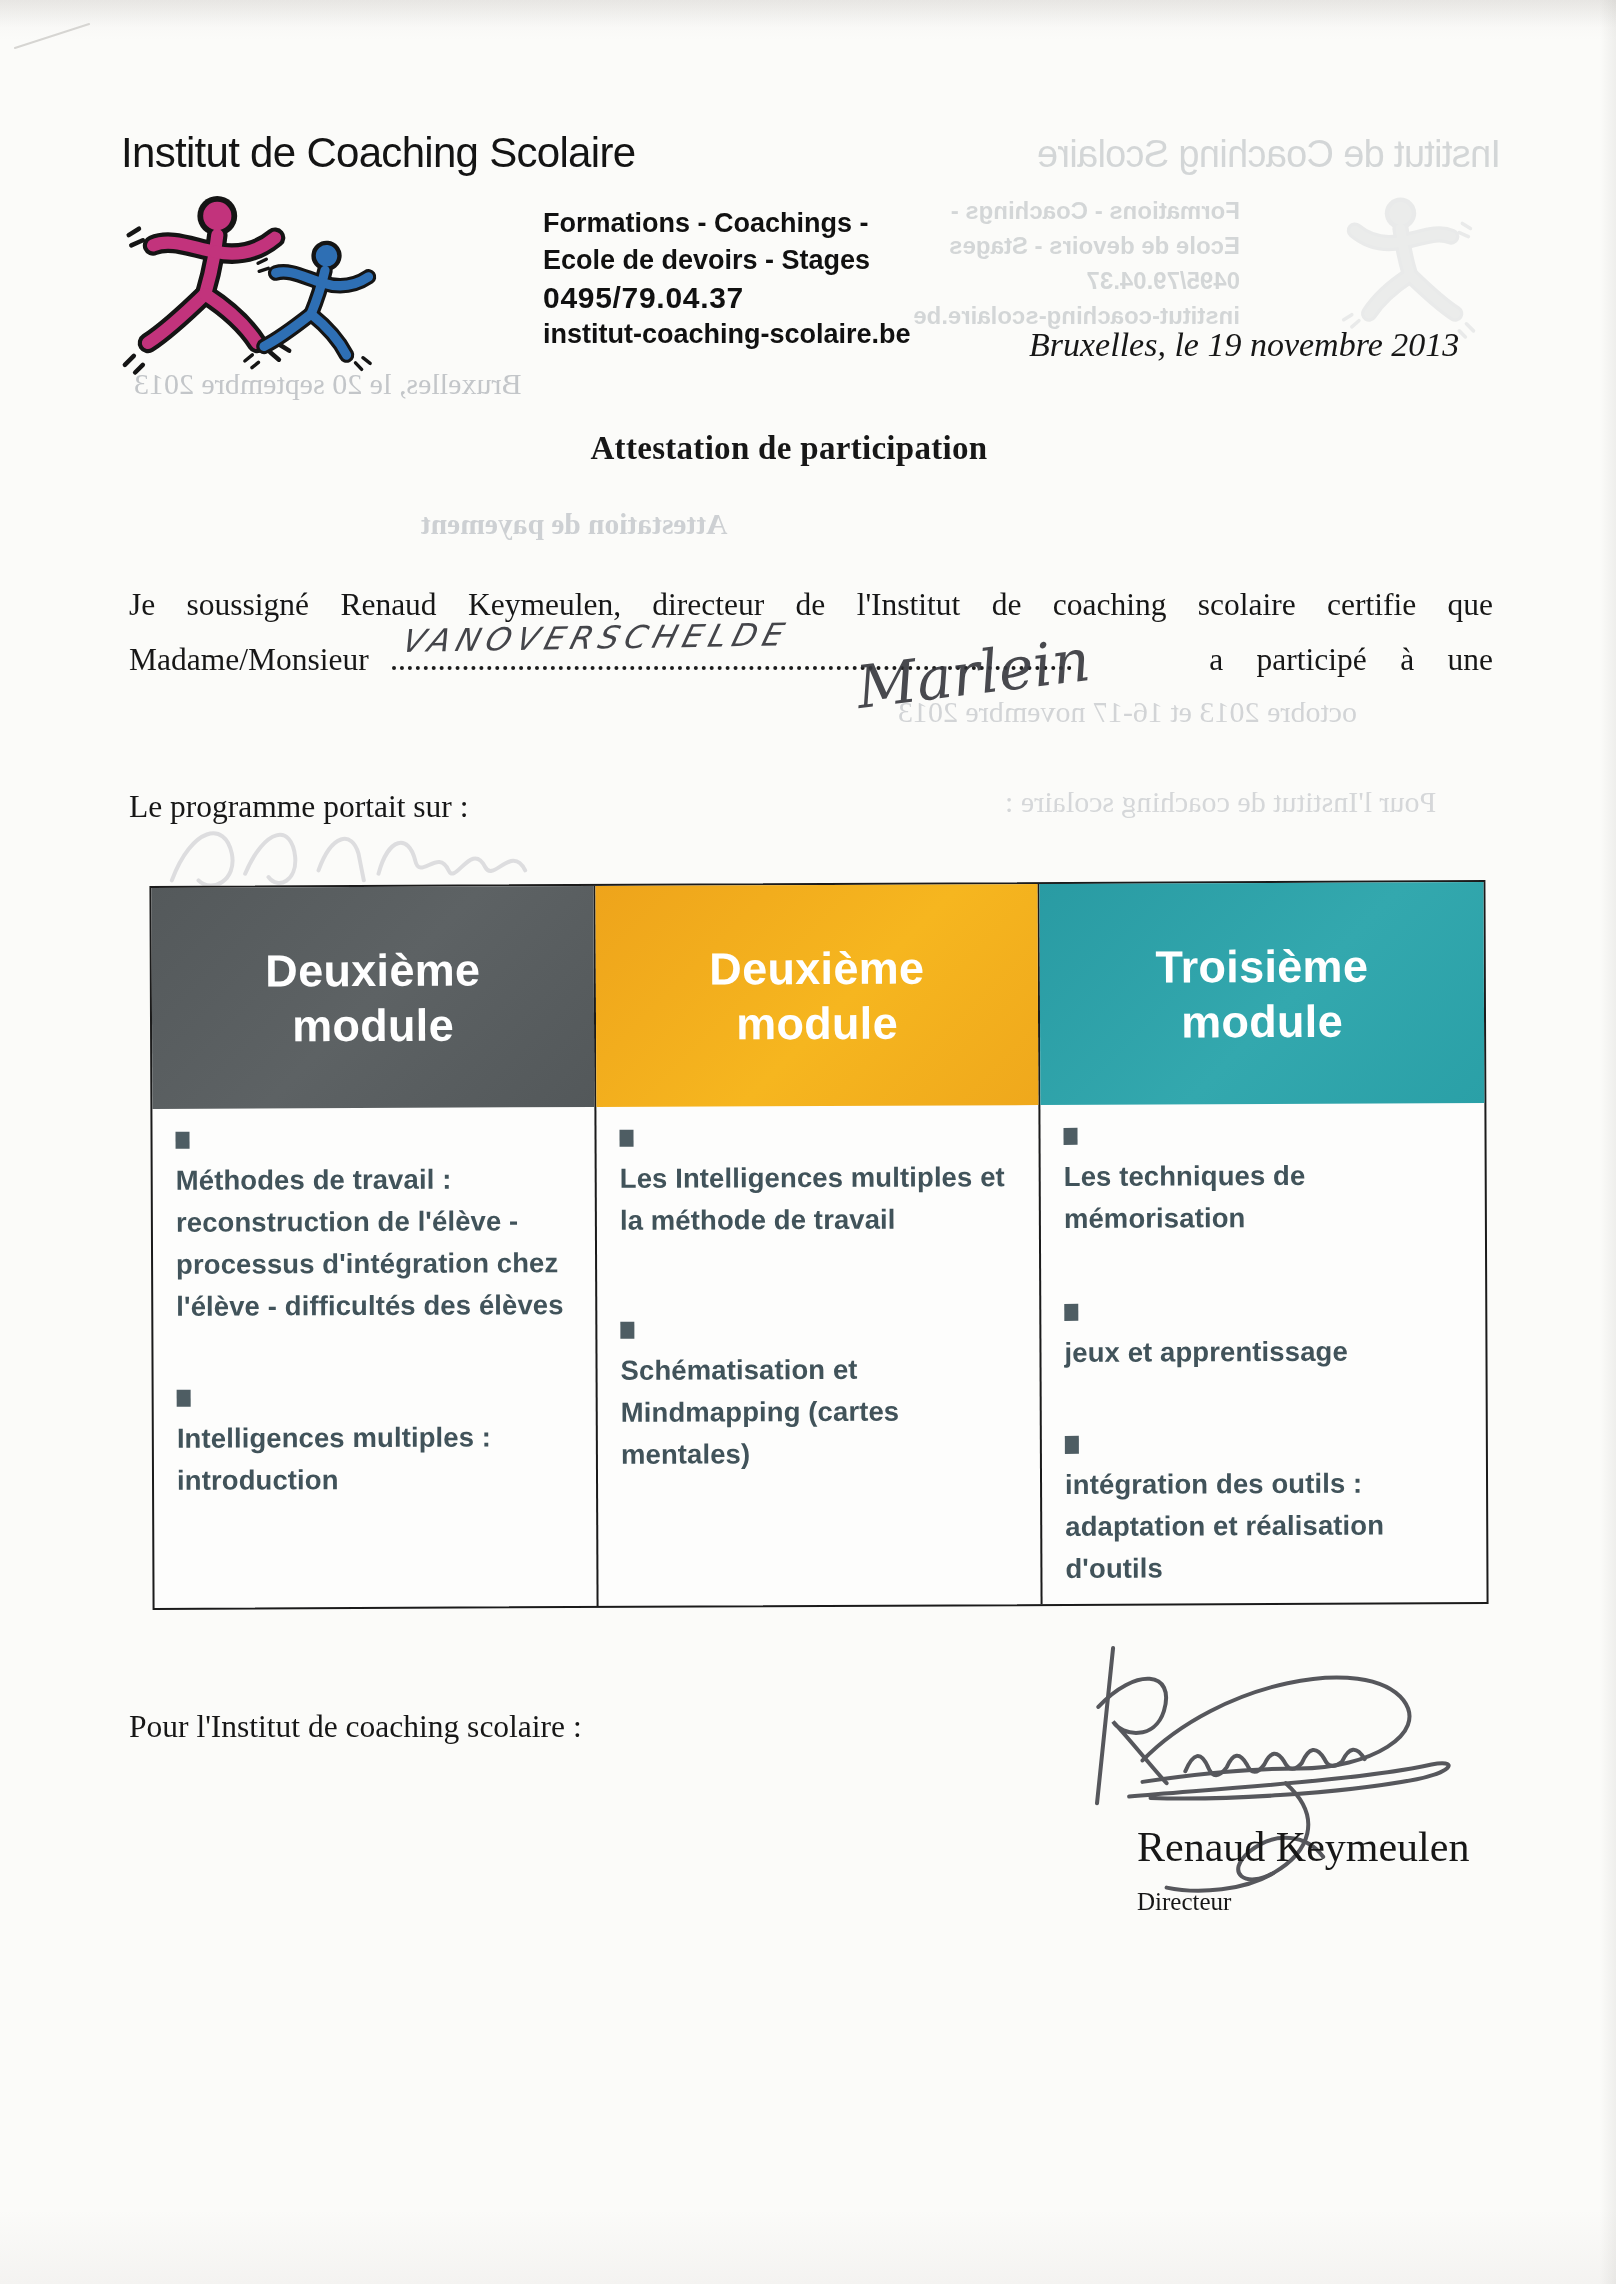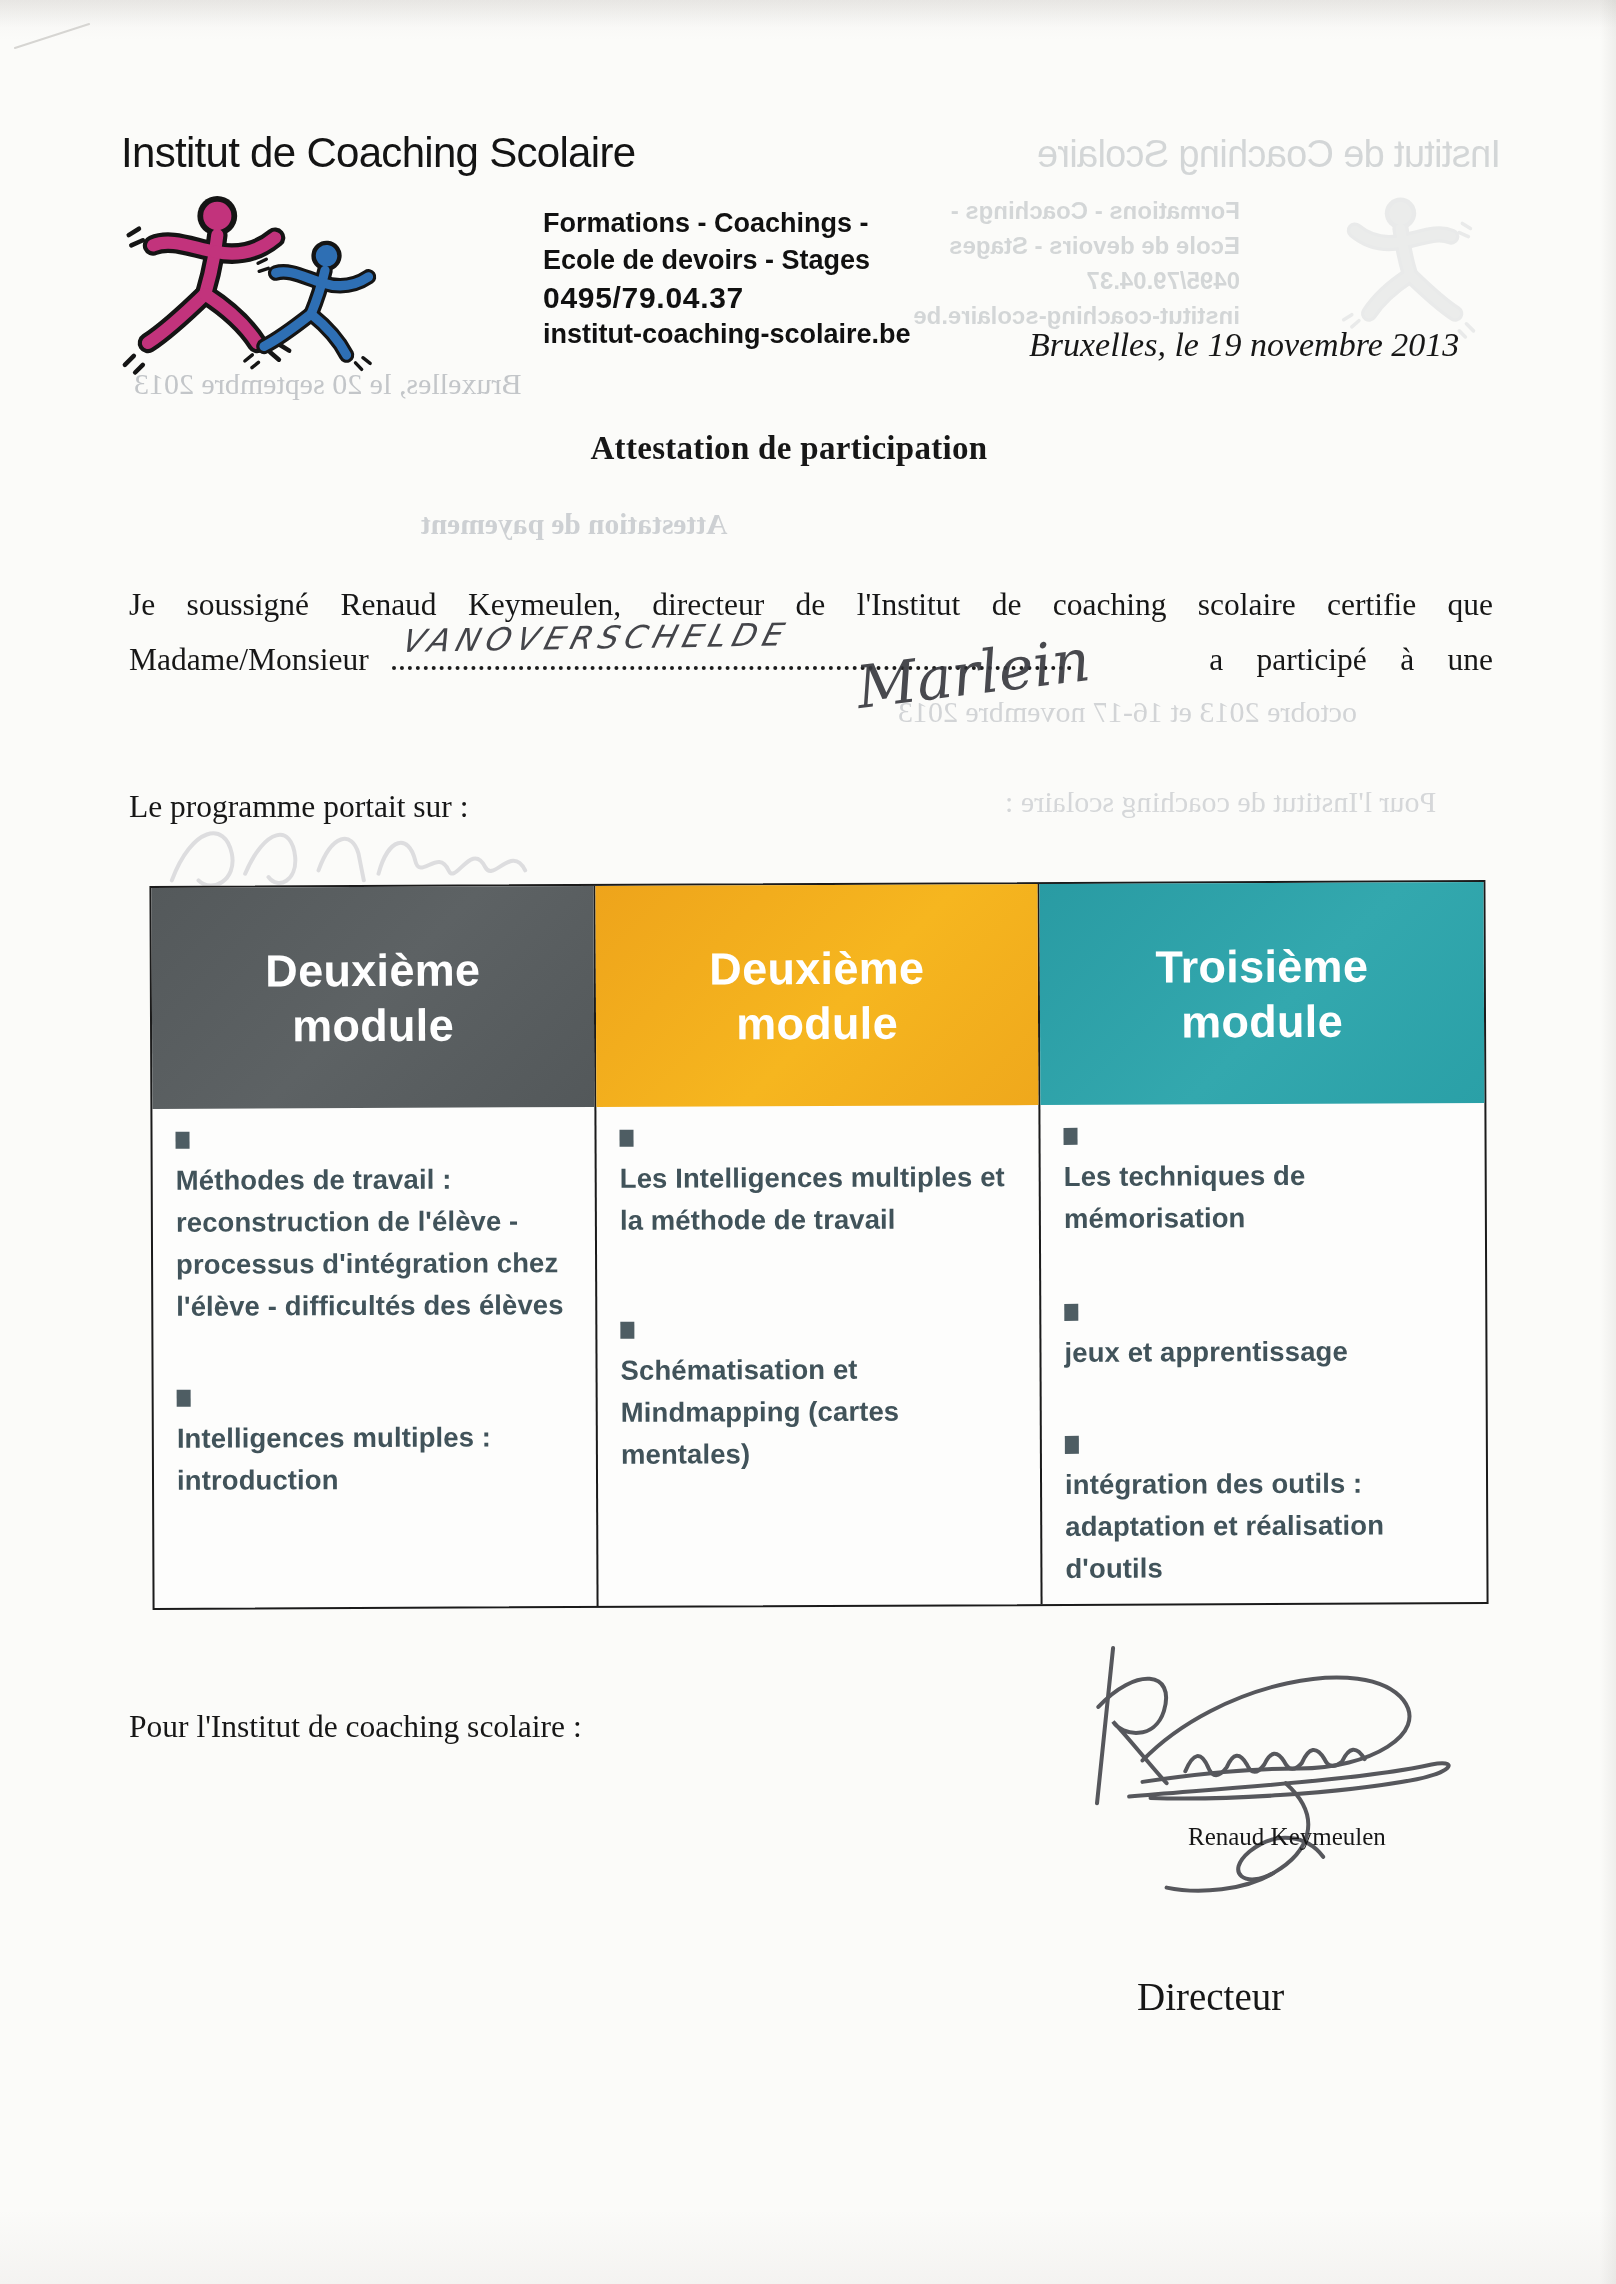--- a/index.html
+++ b/index.html
@@ -79,22 +79,22 @@
   .head-3{background:linear-gradient(135deg,#299ba3 0%,#33a8ae 55%,#2aa0a7 100%);}
   .mod-body{height:499px; padding:23px 23px 0 23px; box-sizing:border-box;}
   .mod-item{margin-bottom:62px;}
   .bullet-sq{width:14px; height:17.4px; background:#4e5d63; margin-bottom:10.7px;}
   .mod-text{font-family:"Liberation Sans", sans-serif; font-weight:bold;
     font-size:27.5px; line-height:42px; color:#41535a; letter-spacing:0.1px;}
 
   
   .closing{position:absolute; left:129px; top:1709px; font-size:31.5px; white-space:nowrap;}
   .sig-svg{position:absolute; left:1078px; top:1628px; width:402px; height:281px;}
-  .sig-name{position:absolute; left:1188px; top:1823px; font-size:25px; white-space:nowrap;}
-  .sig-title{position:absolute; left:1137px; top:1974px; font-size:39px; white-space:nowrap;}
+  .sig-name{position:absolute; left:1137px; top:1823px; font-size:42px; white-space:nowrap;}
+  .sig-title{position:absolute; left:1137px; top:1888px; font-size:25px; white-space:nowrap;}
 </style>
 </head>
 <body>
 
 <svg width="0" height="0" style="position:absolute">
   <defs>
 
     <symbol id="runner" viewBox="0 0 300 290">
       <g fill="none" stroke="var(--ink,#151515)" stroke-linecap="round" stroke-width="32">
         <path d="M150,70 C146,104 140,132 131,162"></path>

